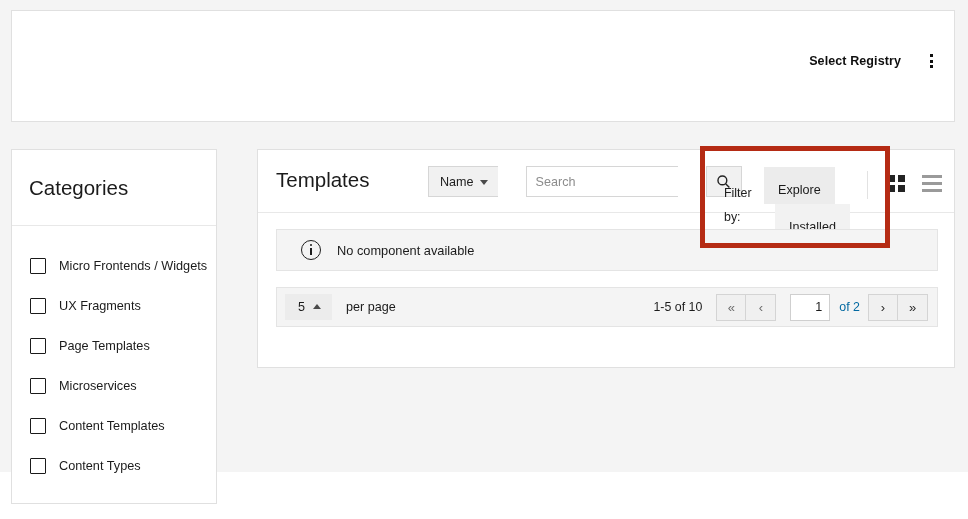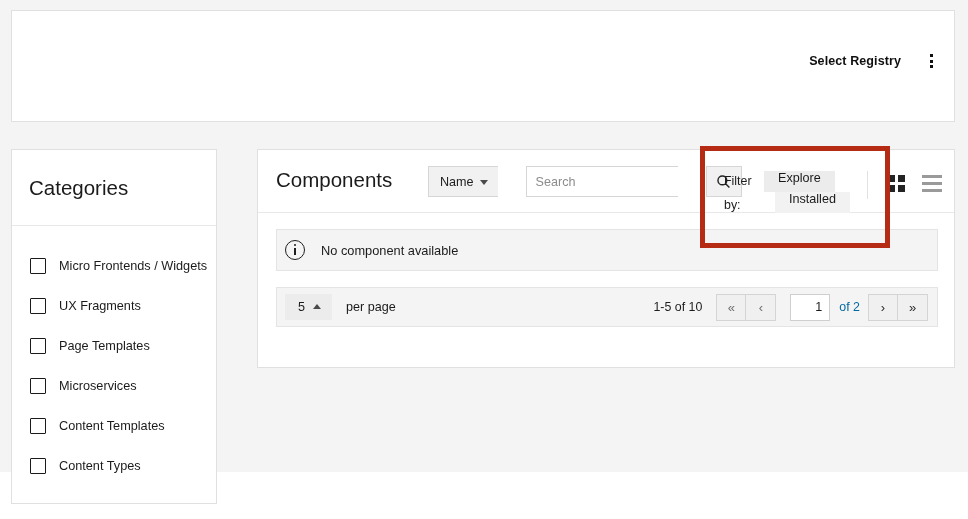--- a/index.html
+++ b/index.html
@@ -205,21 +205,21 @@
   .filter-btns {
     display: flex;
     flex-direction: column;
     margin-left: 6px;
   }
   .fbtn {
     font-family: "Liberation Sans", sans-serif;
     font-size: 12.6px;
     color: #1a1a1a;
     border: none;
-    padding: 0 14px 7px 14px;
+    padding: 16px 14px 7px 14px;
     cursor: pointer;
     text-align: center;
     white-space: nowrap;
   }
   .fbtn.explore { background: #ececec; align-self: flex-start; }
   .fbtn.installed { background: #f2f2f2; margin-left: 11px; }
 
   .view-divider {
     position: absolute;
     left: 609px; top: 21px;
@@ -255,21 +255,21 @@
 
   
   .alert {
     position: absolute;
     left: 18px; top: 79px;
     width: 662px; height: 42px;
     background: #f4f4f4;
     border: 1px solid #e4e4e4;
     display: flex;
     align-items: center;
-    padding-left: 8px;
+    padding-left: 24px;
     gap: 16px;
   }
   .info-icon {
     width: 20px; height: 20px;
     border: 1.7px solid #1e1e1e;
     border-radius: 50%;
     position: relative;
     flex: none;
   }
   .info-icon::before {
@@ -420,21 +420,21 @@
       <label class="cat-row">
         <span class="cbox"></span>
         <span class="lbl">Content Types</span>
       </label>
     </div>
   </div>
 
   <div class="card components-card">
 
     <div class="comp-head">
-      <span class="comp-title">Components</span>
+      <span class="comp-title">Templates</span>
 
       <div class="search-group">
         <div class="sort-select">
           <span>Name</span>
           <span class="caret-down"></span>
         </div>
         <input class="search-input" type="text" placeholder="Search" value="" style="">
         <button class="search-btn">
           <svg width="15" height="15" viewBox="0 0 16 16">
             <circle cx="6.8" cy="6.8" r="4.7" fill="none" stroke="#222" stroke-width="1.5"></circle>

